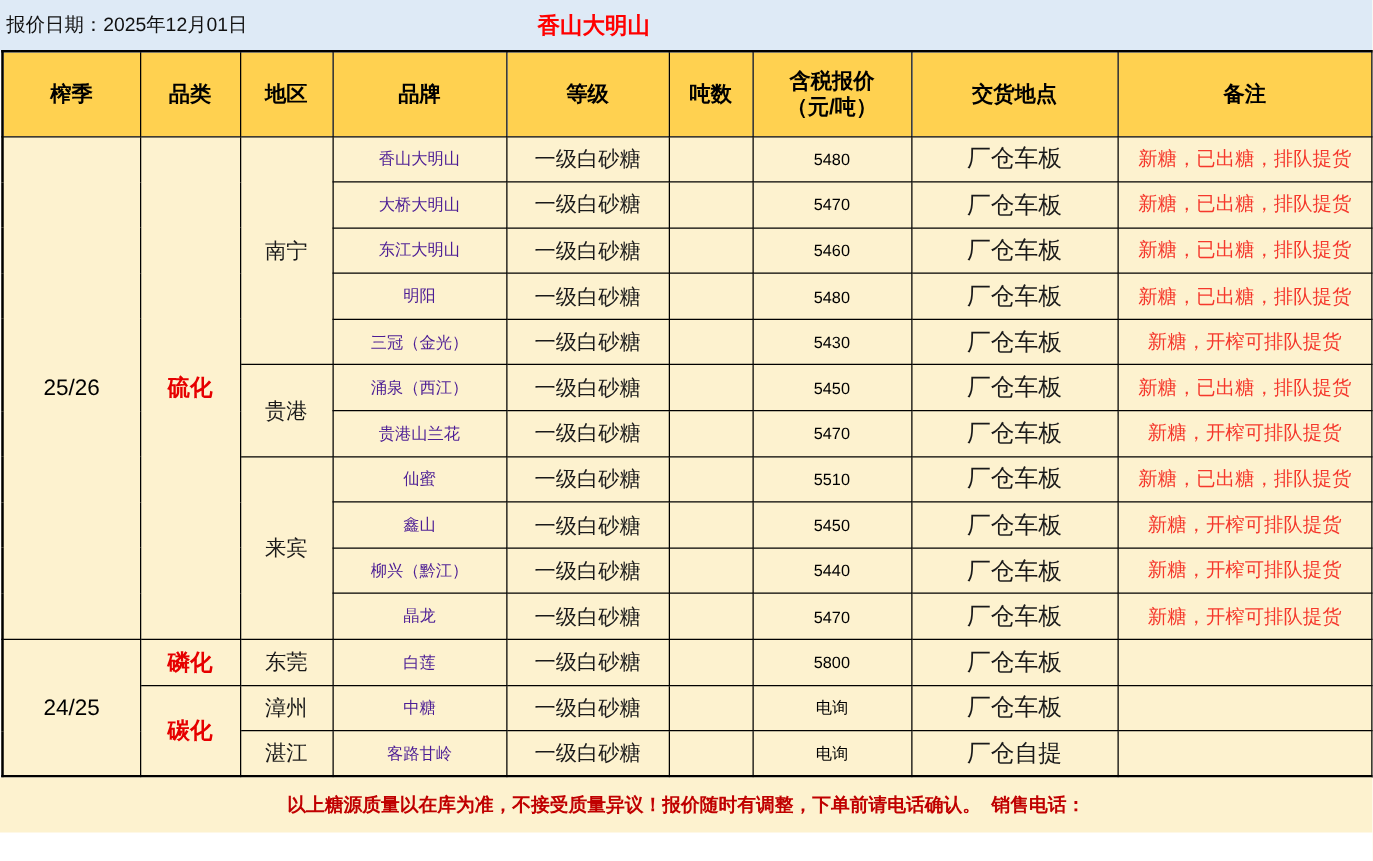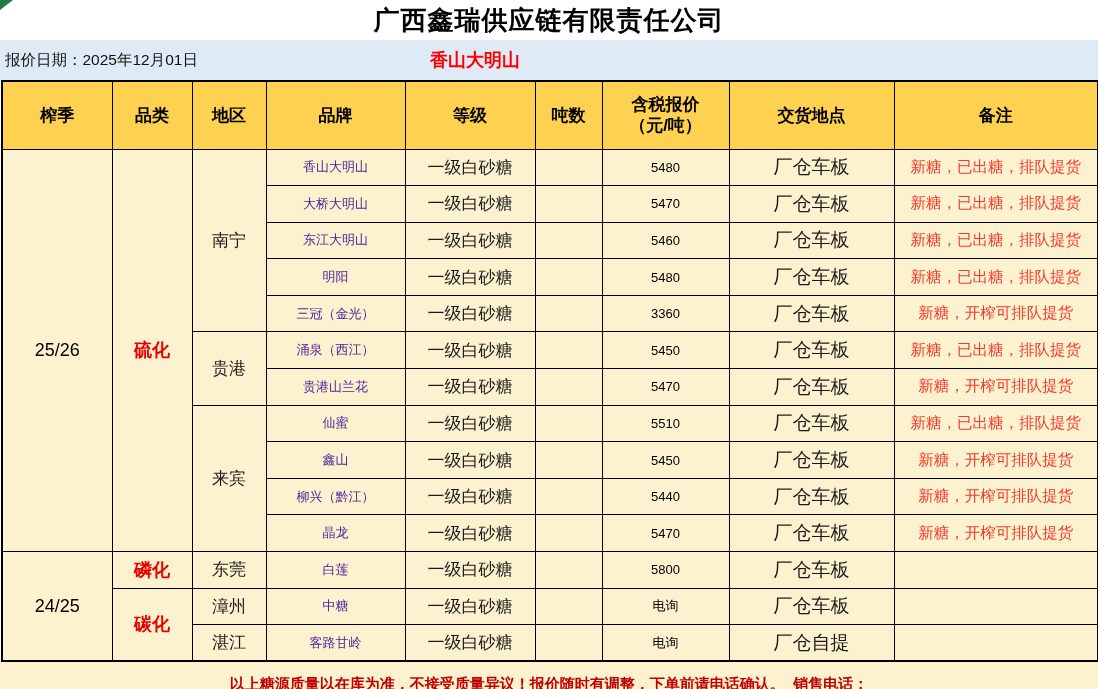--- a/index.html
+++ b/index.html
@@ -90,23 +90,20 @@
     white-space:pre;
   }
 </style>
 </head>
 <body>
 
 <div class="page">
 
   <div class="corner-wedge"></div>
 
-  <div class="title-bar">
-    <span class="title">广西鑫瑞供应链有限责任公司</span>
-  </div>
 
   <div class="info-bar">
     <span class="date">报价日期：2025年12月01日</span>
     <span class="round">香山大明山</span>
   </div>
 
   <table class="quote">
     <colgroup>
       <col style="width:110px">
         <col style="width:80px">
@@ -167,21 +164,21 @@
       <td class="c-grade">一级白砂糖</td>
       <td class="c-tons"></td>
       <td class="c-price">5480</td>
       <td class="c-delivery">厂仓车板</td>
       <td class="c-remark">新糖，已出糖，排队提货</td>
     </tr>
     <tr class="body-row">
       <td class="c-brand">三冠（金光）</td>
       <td class="c-grade">一级白砂糖</td>
       <td class="c-tons"></td>
-      <td class="c-price">3360</td>
+      <td class="c-price">5430</td>
       <td class="c-delivery">厂仓车板</td>
       <td class="c-remark">新糖，开榨可排队提货</td>
     </tr>
     <tr class="body-row">
       <td class="c-region" rowspan="2">贵港</td>
       <td class="c-brand">涌泉（西江）</td>
       <td class="c-grade">一级白砂糖</td>
       <td class="c-tons"></td>
       <td class="c-price">5450</td>
       <td class="c-delivery">厂仓车板</td>

